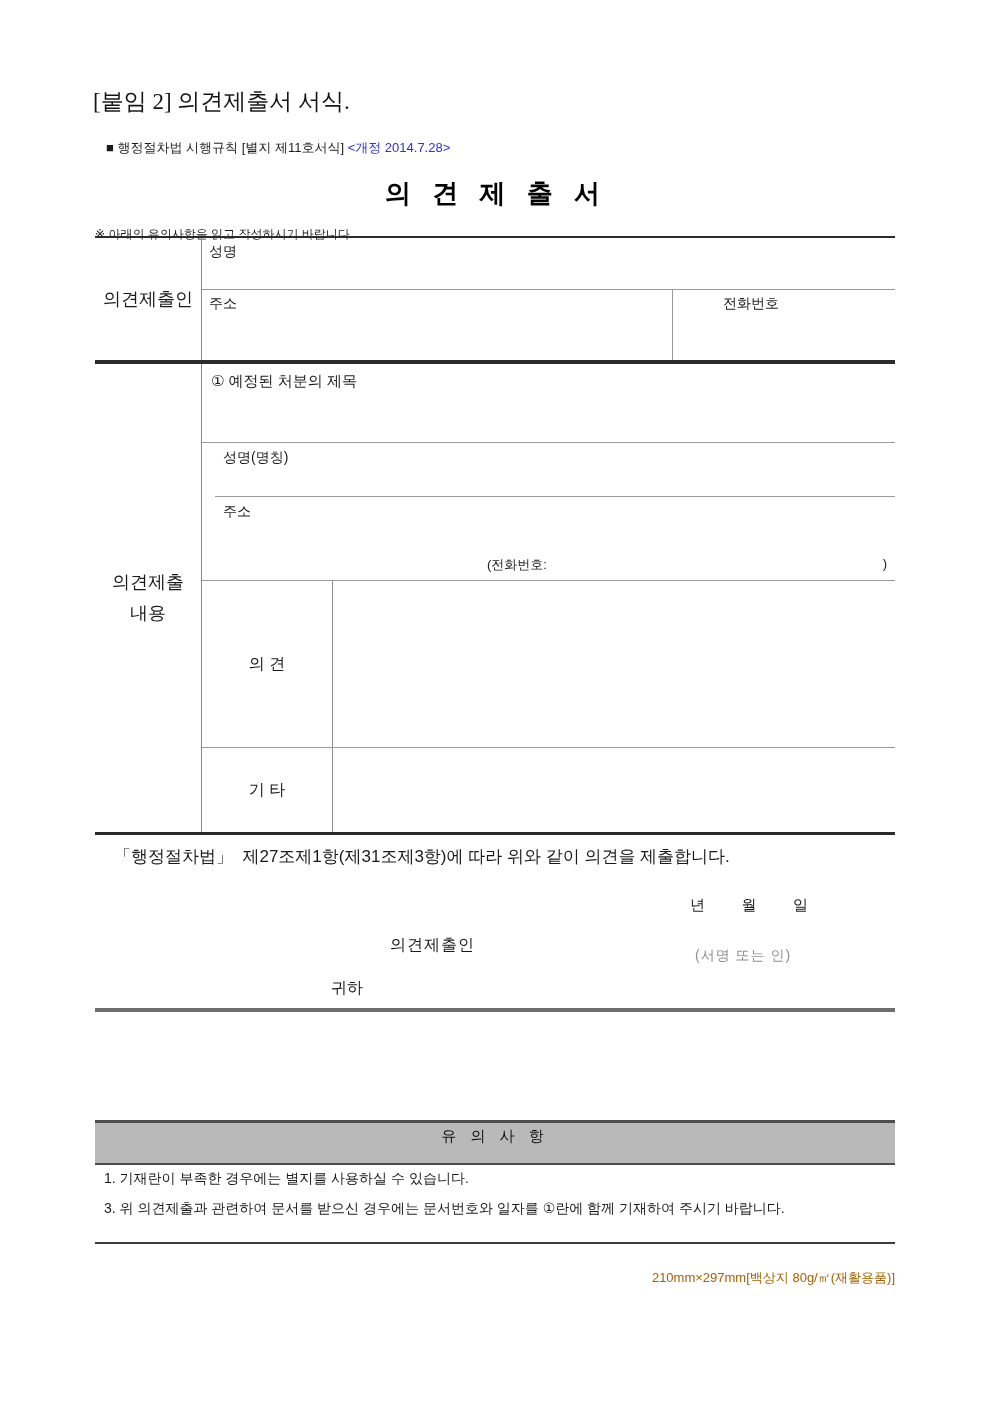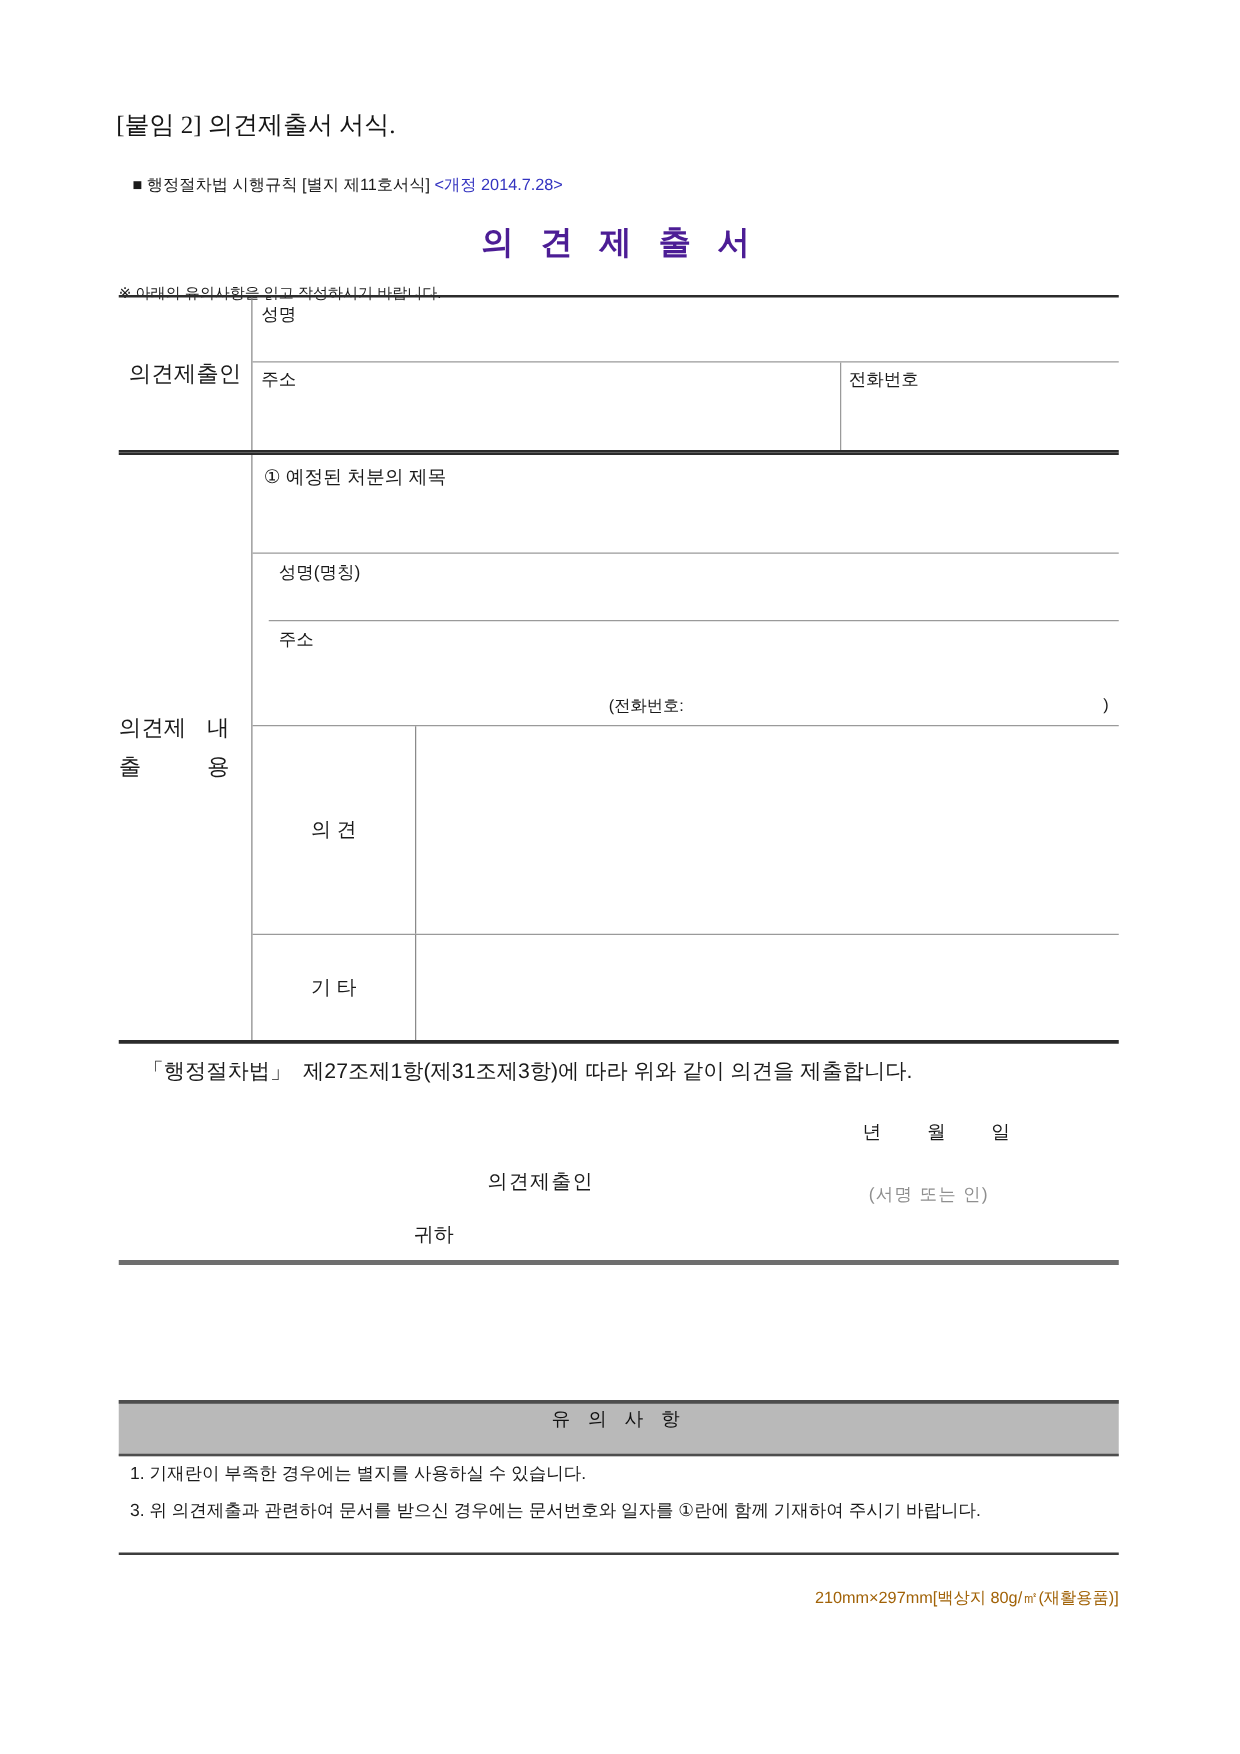--- a/index.html
+++ b/index.html
@@ -2,42 +2,42 @@
 <html><head>
 <meta charset="utf-8">
 <style>
   * { margin:0; padding:0; box-sizing:border-box; }
   html,body { background:#ffffff; }
   body { font-family:"Liberation Sans","DejaVu Sans",sans-serif; color:#1a1a1a; }
   #page { position:relative; width:992px; height:1403px; background:#ffffff; overflow:hidden; }
 
   .abs { position:absolute; }
 
-  .attachment-label { left:93px; top:86px; font-family:"Liberation Serif","DejaVu Serif",serif; font-size:20px; color:#151515; }
+  .attachment-label { left:93px; top:86px; font-family:"Liberation Serif","DejaVu Serif",serif; font-size:23px; color:#151515; }
   .form-ref { left:106px; top:139px; font-size:13px; color:#1a1a1a; white-space:pre; }
   .revision-note { color:#3333c0; }
-  .form-title { left:0; top:176px; width:100%; text-align:center; font-size:26px; font-weight:bold; letter-spacing:7px; white-space:pre; color:#4c1d95; }
+  .form-title { left:0; top:176px; width:100%; text-align:center; font-size:26px; font-weight:bold; letter-spacing:7px; white-space:pre; color:#000000; }
   .instruction { left:95px; top:226px; font-size:12px; color:#1a1a1a; }
 
   .form-body { left:95px; top:236px; width:800px; }
 
   
   .table1 { display:flex; border-top:2px solid #2b2b2b; height:124px; }
   .t1-label { width:107px; border-right:1px solid #8a8a8a; display:flex; align-items:center; justify-content:center; font-size:18px; }
   .t1-main { flex:1; display:flex; flex-direction:column; }
   .t1-row1 { height:52px; border-bottom:1px solid #9a9a9a; padding:5px 0 0 7px; font-size:14px; }
   .t1-row2 { flex:1; display:flex; }
   .t1-addr { width:471px; border-right:1px solid #9a9a9a; padding:5px 0 0 7px; font-size:14px; }
-  .t1-phone { flex:1; padding:5px 0 0 6px; font-size:14px; }
+  .t1-phone { flex:1; padding:5px 0 0 6px; font-size:14px;margin-left:44px; }
 
   .divider-double { height:2px; border-top:2px solid #2b2b2b; border-bottom:2px solid #2b2b2b; }
 
   
   .table2 { display:flex; height:471px; border-bottom:3px solid #2b2b2b; }
-  .t2-label { width:107px; border-right:1px solid #8a8a8a; display:flex; justify-content:center; align-items:center; font-size:18px; line-height:31px; }
+  .t2-label { width:107px; border-right:1px solid #8a8a8a; display:flex; flex-direction:column; justify-content:center; align-items:center; font-size:18px; line-height:31px; }
   .t2-main { flex:1; display:flex; flex-direction:column; }
   .rowA { height:79px; border-bottom:1px solid #9a9a9a; padding:8px 0 0 9px; font-size:15px; }
   .rowB { height:138px; border-bottom:1px solid #9a9a9a; display:flex; }
   .label-col { width:131px; border-right:1px solid #8a8a8a; display:flex; align-items:center; justify-content:center; font-size:16px; white-space:pre; }
   .party-main { flex:1; display:flex; flex-direction:column;margin-left:13px; }
   .party-name { height:54px; border-bottom:1px solid #9a9a9a; padding:6px 0 0 8px; font-size:14px; }
   .party-addr { flex:1; padding:6px 0 0 8px; font-size:14px; position:relative; }
   .party-phone { position:absolute; bottom:6px; left:272px; right:8px; display:flex; justify-content:space-between; font-size:13px; }
   .rowC { height:167px; border-bottom:1px solid #9a9a9a; display:flex; }
   .rowD { flex:1; display:flex; }

